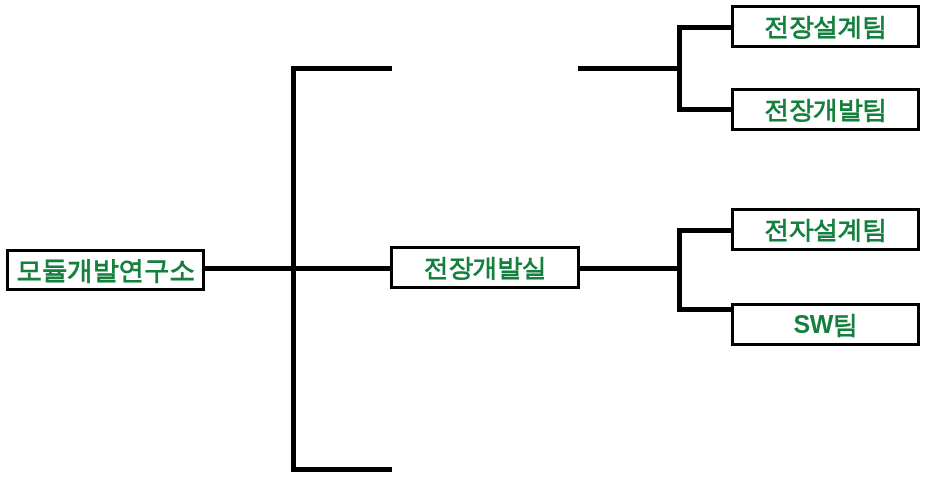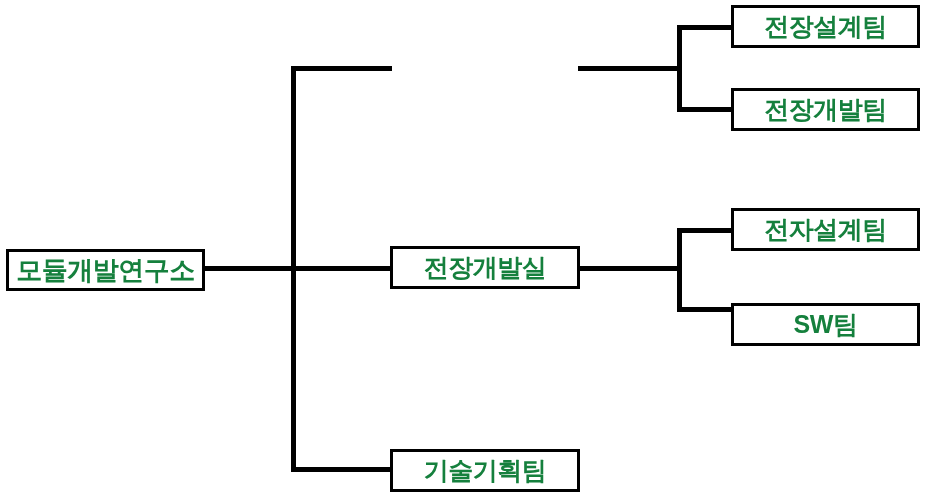--- a/index.html
+++ b/index.html
@@ -90,23 +90,20 @@
 
   <div class="node root" style="left:6px; top:249px; width:199px; height:42px;">
     <span class="node-label">모듈개발연구소</span>
   </div>
 
 
   <div class="node dept" style="left:390px; top:246px; width:190px; height:43px;">
     <span class="node-label">전장개발실</span>
   </div>
 
-  <div class="node dept" style="left:390px; top:449px; width:190px; height:43px;">
-    <span class="node-label">기술기획팀</span>
-  </div>
 
   <div class="node team" style="left:731px; top:5px; width:189px; height:43px;">
     <span class="node-label">전장설계팀</span>
   </div>
 
   <div class="node team" style="left:731px; top:88px; width:189px; height:43px;">
     <span class="node-label">전장개발팀</span>
   </div>
 
   <div class="node team" style="left:731px; top:208px; width:189px; height:43px;">

